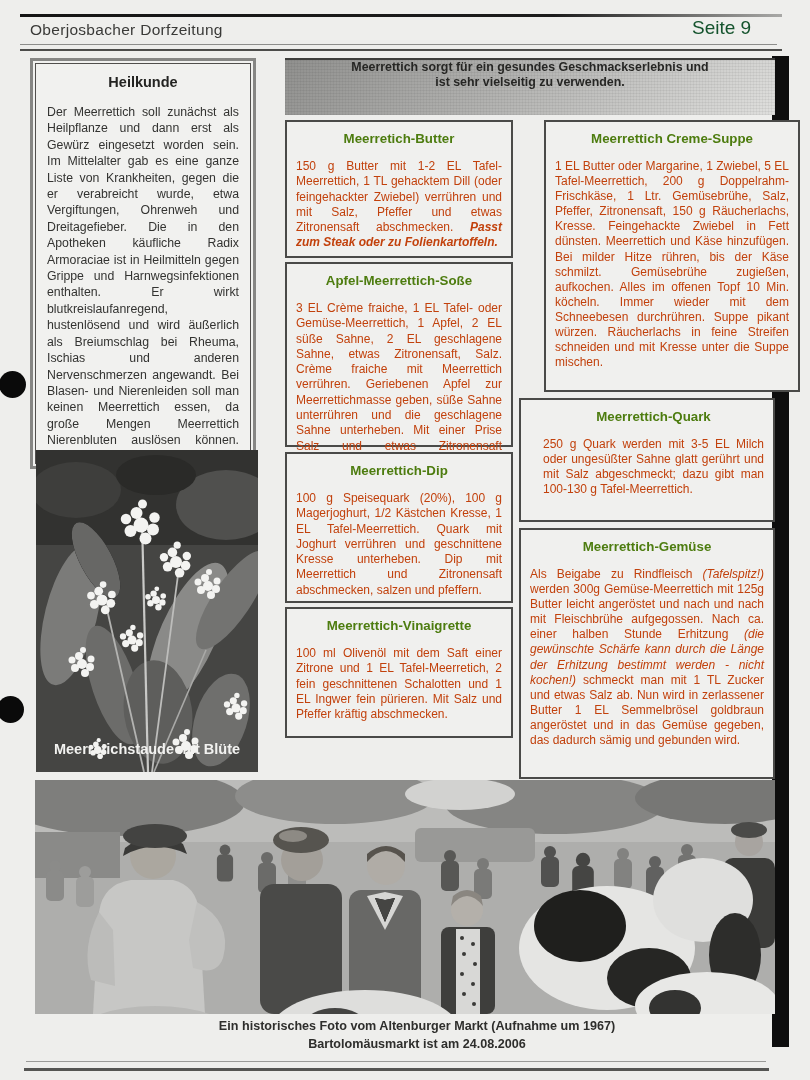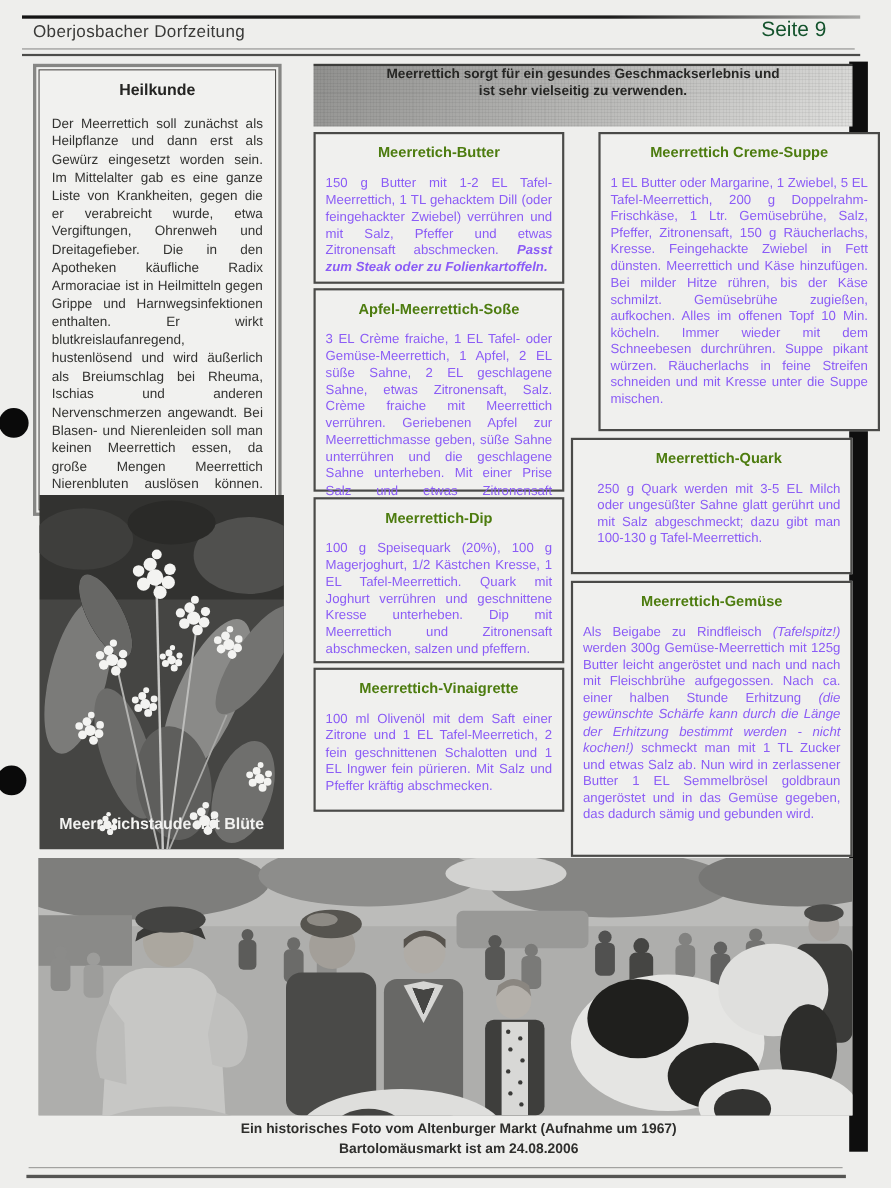--- a/index.html
+++ b/index.html
@@ -39,21 +39,21 @@
       repeating-linear-gradient(90deg, rgba(0,0,0,.04) 0 1px, rgba(0,0,0,0) 1px 3px),
       linear-gradient(135deg,#90908e 0%,#b2b2b0 45%,#dfdfdd 100%);
     border-top:2px solid #3d3d3b;
     text-align:center;}
   .banner .bt{margin:3px 0 0 0;font-size:18.5px;font-weight:bold;color:#1c1c1a;line-height:21px;}
   .banner .bs{margin:0;font-size:12.4px;font-weight:bold;color:#262624;line-height:14.5px;}
 
   
   .rbox{position:absolute;box-sizing:border-box;border:2px solid #4a4a48;background:#f0f0ee;padding:6px 9px 0 9px;}
   .rbox h3{margin:3px 0 13px 0;text-align:center;font-size:13.3px;color:#4d7c0f;}
-  .rbox p{margin:0;font-size:12px;line-height:15.3px;text-align:justify;color:#8b5cf6;}
+  .rbox p{margin:0;font-size:12px;line-height:15.3px;text-align:justify;color:#c2410c;}
   .rbox .note{font-weight:bold;font-style:italic;}
   .rcol p{line-height:15.1px;}
   .ital{font-style:italic;}
 
   .b-butter{left:285px;top:120px;width:228px;height:138px;}
   .b-sosse{left:285px;top:262px;width:228px;height:185px;}
   .b-dip{left:285px;top:452px;width:228px;height:151px;}
   .b-vina{left:285px;top:607px;width:228px;height:131px;}
   .b-suppe{left:519px;top:120px;width:256px;height:272px;margin-left:25px;}
   .b-quark{left:519px;top:398px;width:256px;height:124px;padding-left:22px;}

